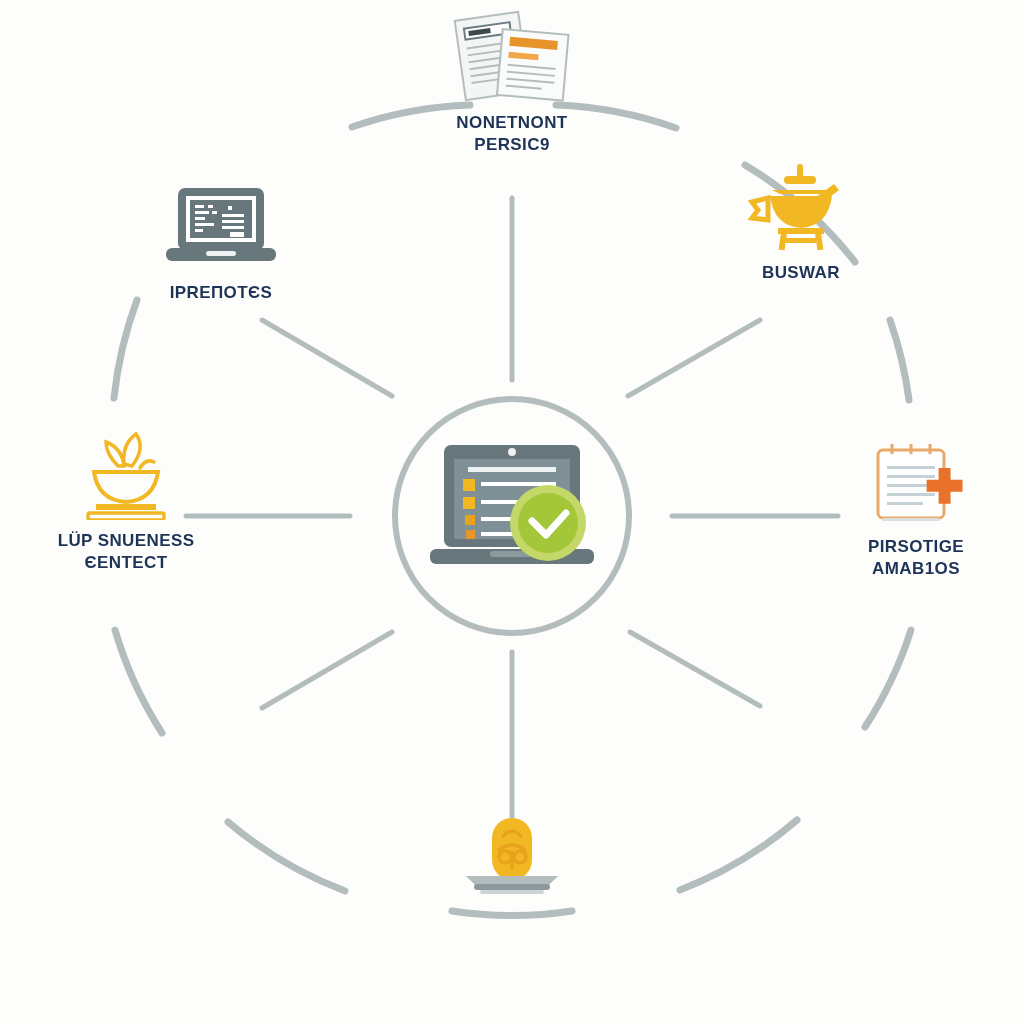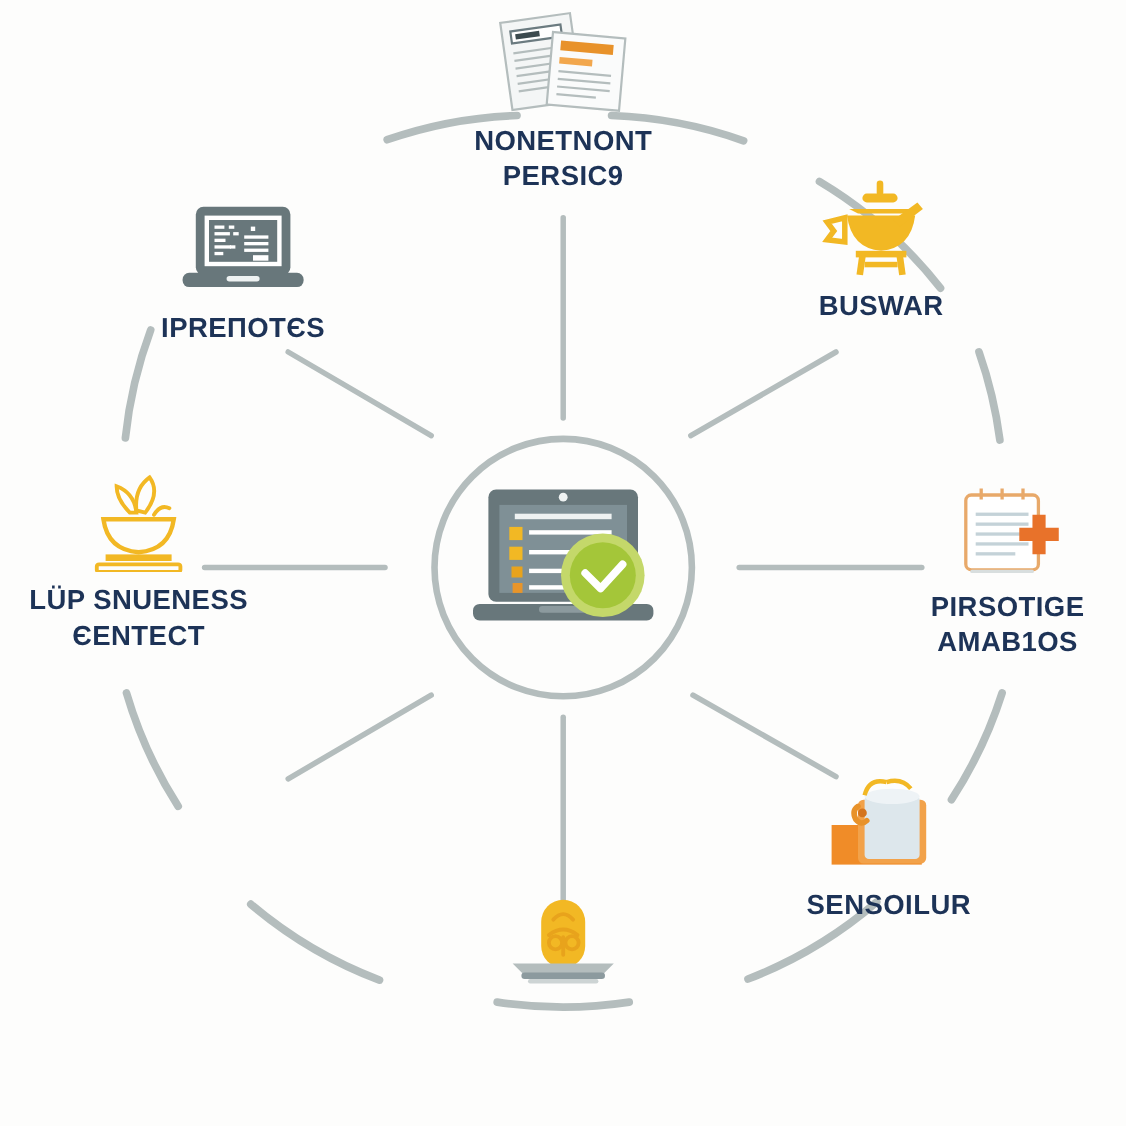--- a/index.html
+++ b/index.html
@@ -38,21 +38,21 @@
     height: 92px;
     display: flex;
     align-items: flex-end;
     justify-content: center;
   }
   .node-icon svg { display: block; }
   .node-label {
     margin-top: 10px;
     color: #1d3357;
     font-weight: bold;
-    font-size: 25px;
+    font-size: 17px;
     letter-spacing: 0.4px;
     line-height: 1.28;
     white-space: pre-line;
   }
   .center-group {
     position: absolute;
     left: 512px;
     top: 512px;
     transform: translate(-50%, -50%);
     width: 230px;
@@ -189,35 +189,20 @@
           <rect x="31" y="68" width="36" height="3"></rect>
         </g>
         <path d="M 82 46 L 95 46 L 95 33 L 108 33 L 108 46 L 121 46 L 121 59 L 108 59 L 108 72 L 95 72 L 95 59 L 82 59 Z" fill="#e8722a" transform="translate(-14,-2) scale(0.92) translate(10,6)"></path>
         <rect x="26" y="84" width="58" height="3" rx="1.5" fill="#d8dede"></rect>
       </svg>
     </div>
     <div class="node-label">PIRSOTIGE
 AMAB1OS</div>
   </div>
 
-  <div class="node" style="left:808px; top:705px;">
-    <div class="node-icon">
-      <svg width="120" height="92" viewBox="0 0 120 92">
-        <rect x="8" y="45" width="82" height="36" fill="#f08c28"></rect>
-        <rect x="32" y="22" width="62" height="58" rx="5" fill="#f2a24a"></rect>
-        <rect x="38" y="18" width="50" height="58" rx="4" fill="#dde7ec"></rect>
-        <ellipse cx="63" cy="19" rx="25" ry="7" fill="#eef3f6"></ellipse>
-        <path d="M 38 18 Q 42 2 58 6" fill="none" stroke="#f2b824" stroke-width="4"></path>
-        <path d="M 58 6 Q 72 2 80 12" fill="none" stroke="#f2b824" stroke-width="4"></path>
-        <path d="M 32 28 q -6 4 -2 12 q 5 6 10 1" fill="none" stroke="#e8922a" stroke-width="5" stroke-linecap="round"></path>
-        <circle cx="36" cy="34" r="4" fill="#d4751f"></circle>
-      </svg>
-    </div>
-    <div class="node-label">SENSOILUR</div>
-  </div>
 
   <div class="node" style="left:512px; top:810px;">
     <div class="node-icon">
       <svg width="120" height="92" viewBox="0 0 120 92">
         <rect x="40" y="8" width="40" height="62" rx="20" fill="#f2b824"></rect>
         <path d="M 51 26 Q 60 16 69 26" fill="none" stroke="#e8a31c" stroke-width="3.5" stroke-linecap="round"></path>
         <path d="M 47 40 Q 60 30 73 40" fill="none" stroke="#e8a31c" stroke-width="3.5" stroke-linecap="round"></path>
         <circle cx="53" cy="47" r="6" fill="none" stroke="#e8a31c" stroke-width="3.5"></circle>
         <circle cx="68" cy="47" r="6" fill="none" stroke="#e8a31c" stroke-width="3.5"></circle>
         <path d="M 60 42 L 60 58" stroke="#e8a31c" stroke-width="3.5" stroke-linecap="round"></path>

